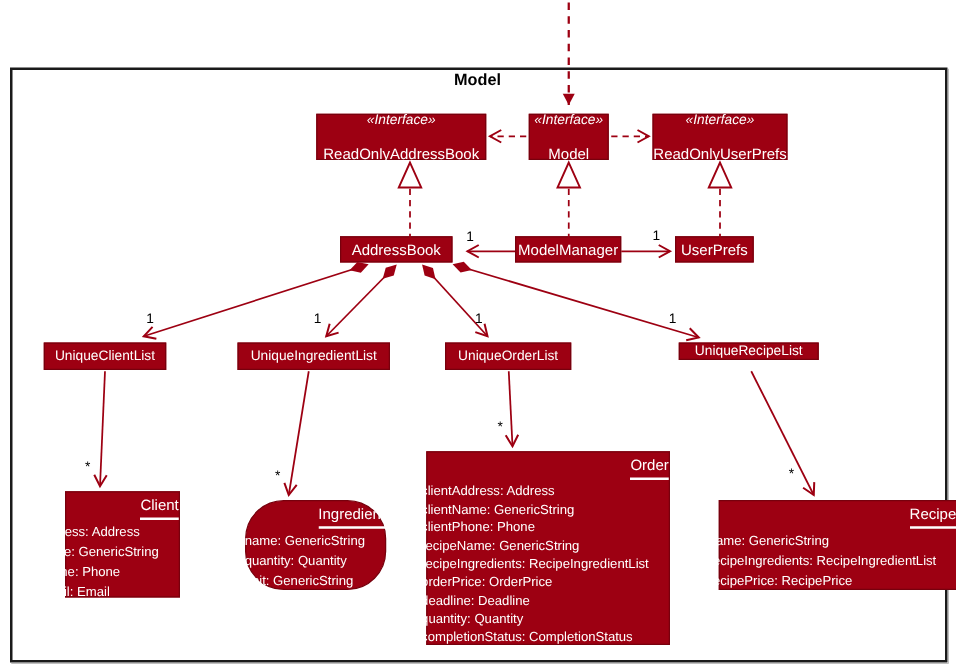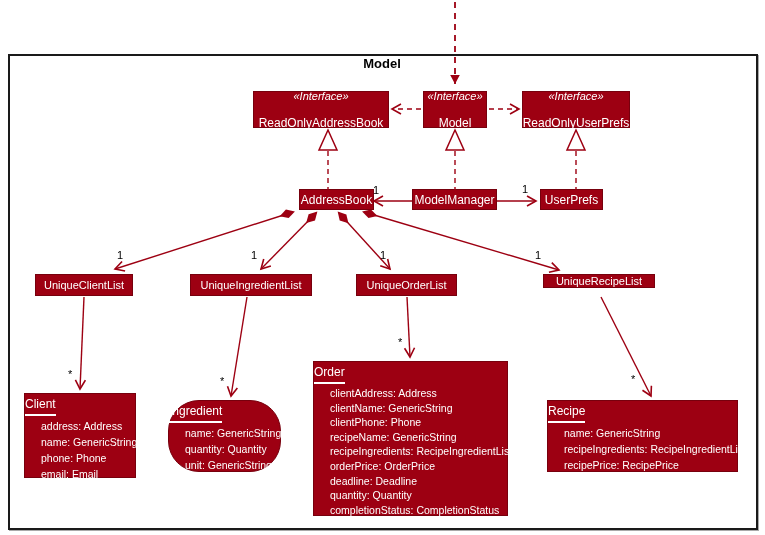--- a/index.html
+++ b/index.html
@@ -8,21 +8,21 @@
   .frame{position:absolute;left:8px;top:54px;width:746px;height:472px;
          border:2px solid #1a1a1a;box-shadow:1px 1px 0 #aaaaaa;background:transparent;}
   .frame-title{position:absolute;left:8px;top:56px;width:748px;text-align:center;
                font-weight:bold;font-size:13px;color:#000;}
   .box{position:absolute;background:#9D0012;color:#ffffff;border:1px solid #77000d;
        box-sizing:border-box;display:flex;align-items:center;justify-content:center;
        font-size:12px;white-space:nowrap;z-index:2;}
   .iface{flex-direction:column;line-height:15px;}
   .iface .stereo{font-style:italic;font-size:11px;}
   .iface .bname{font-size:12px;margin-top:12px;}
-  .cls{flex-direction:column;align-items:flex-start;justify-content:flex-start;padding:0;}
+  .cls{flex-direction:column;align-items:flex-end;justify-content:flex-start;padding:0;margin-left:28px;}
   .chead{text-align:center;font-size:12px;line-height:20px;border-bottom:2px solid #ffffff;}
   .cfields{padding:2px 16px;font-size:10.5px;text-align:left;}
   .cfields div{line-height:16px;}
   .cfields.tight div{line-height:14.6px;}
   .mult{position:absolute;color:#000000;font-size:11px;z-index:4;line-height:11px;}
   svg.overlay{position:absolute;left:0;top:0;z-index:3;pointer-events:none;}
 </style>
 </head>
 <body>
 
@@ -37,21 +37,21 @@
   </div>
   <div class="box iface" style="left:423px;top:91px;width:64px;height:37px;">
     <div class="stereo">«Interface»</div>
     <div class="bname">Model</div>
   </div>
   <div class="box iface" style="left:522px;top:91px;width:108px;height:37px;">
     <div class="stereo">«Interface»</div>
     <div class="bname">ReadOnlyUserPrefs</div>
   </div>
 
-  <div class="box" style="left:299px;top:189px;width:75px;height:21px;">
+  <div class="box" style="left:272px;top:189px;width:90px;height:21px;">
     <span>AddressBook</span>
   </div>
   <div class="box" style="left:412px;top:189px;width:85px;height:21px;">
     <span>ModelManager</span>
   </div>
   <div class="box" style="left:540px;top:189px;width:63px;height:21px;">
     <span>UserPrefs</span>
   </div>
 
   <div class="box" style="left:35px;top:274px;width:98px;height:22px;">
@@ -60,21 +60,21 @@
   <div class="box" style="left:190px;top:274px;width:122px;height:22px;">
     <span style="font-size:11px;">UniqueIngredientList</span>
   </div>
   <div class="box" style="left:356px;top:274px;width:101px;height:22px;">
     <span style="font-size:11px;text-align:right;">UniqueOrderList</span>
   </div>
   <div class="box" style="left:543px;top:274px;width:112px;height:14px;">
     <span style="font-size:11px;">UniqueRecipeList</span>
   </div>
 
-  <div class="box cls" style="left:24px;top:393px;width:112px;height:85px;">
+  <div class="box cls" style="left:24px;top:393px;width:92px;height:85px;">
     <div class="chead">Client</div>
     <div class="cfields">
         <div>address: Address</div>
         <div>name: GenericString</div>
         <div>phone: Phone</div>
         <div>email: Email</div>
       </div>
   </div>
   <div class="box cls" style="left:168px;top:400px;width:113px;height:72px;border-radius:31px;">
     <div class="chead">Ingredient</div>

